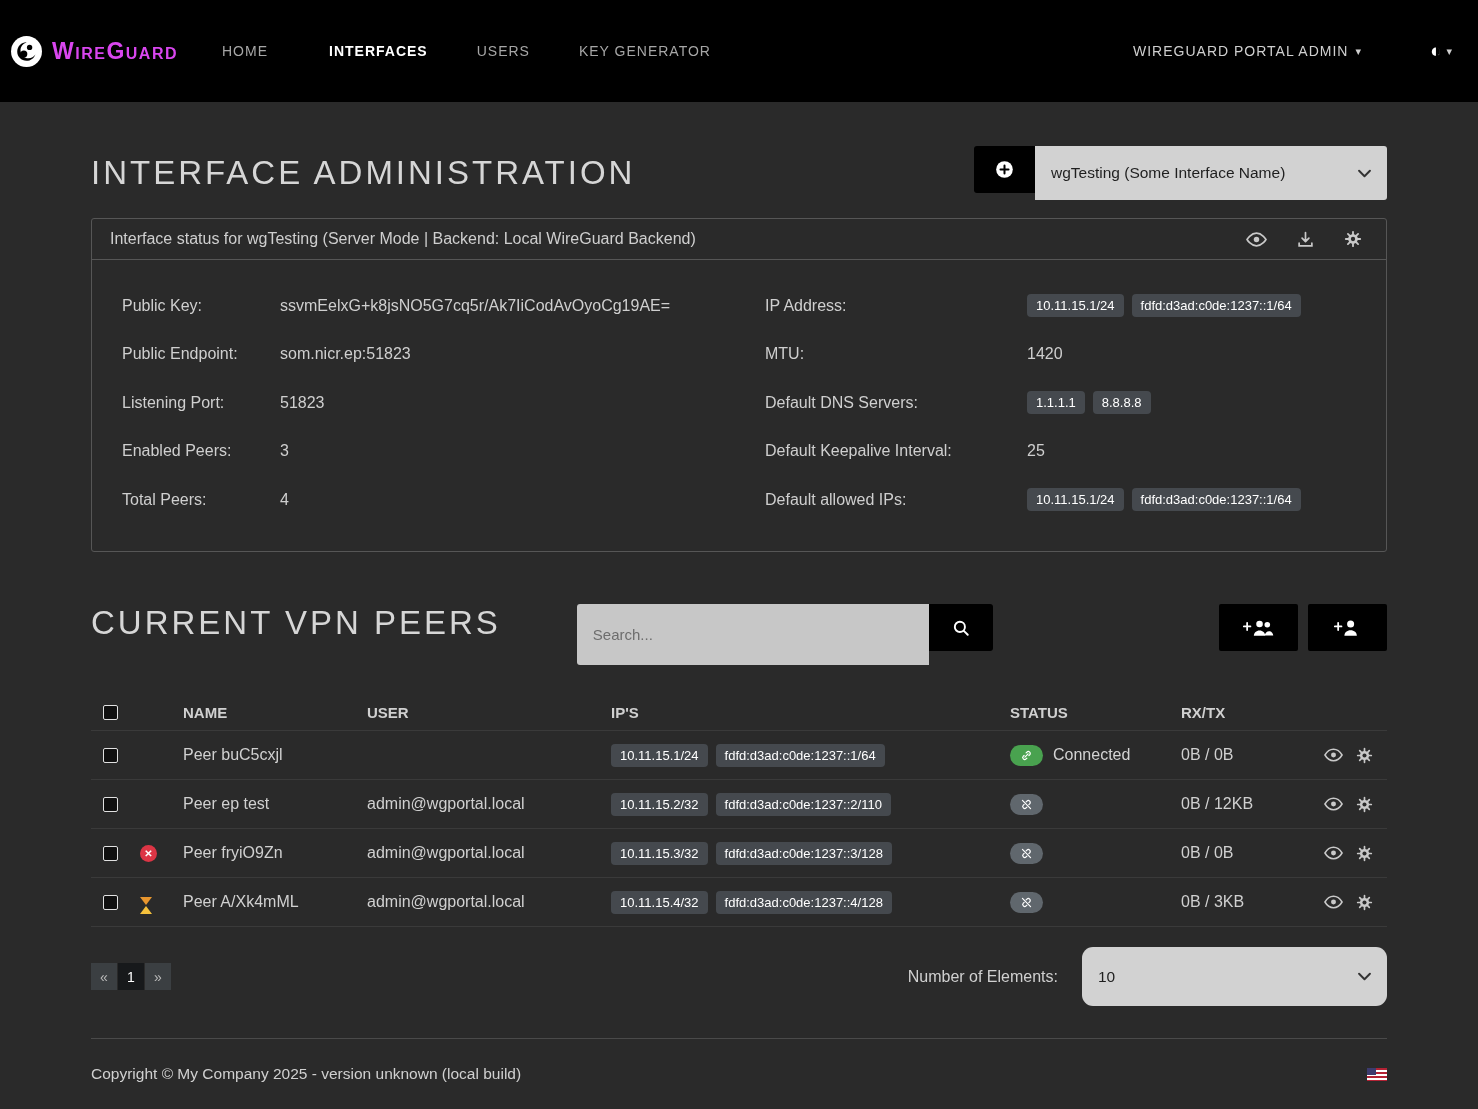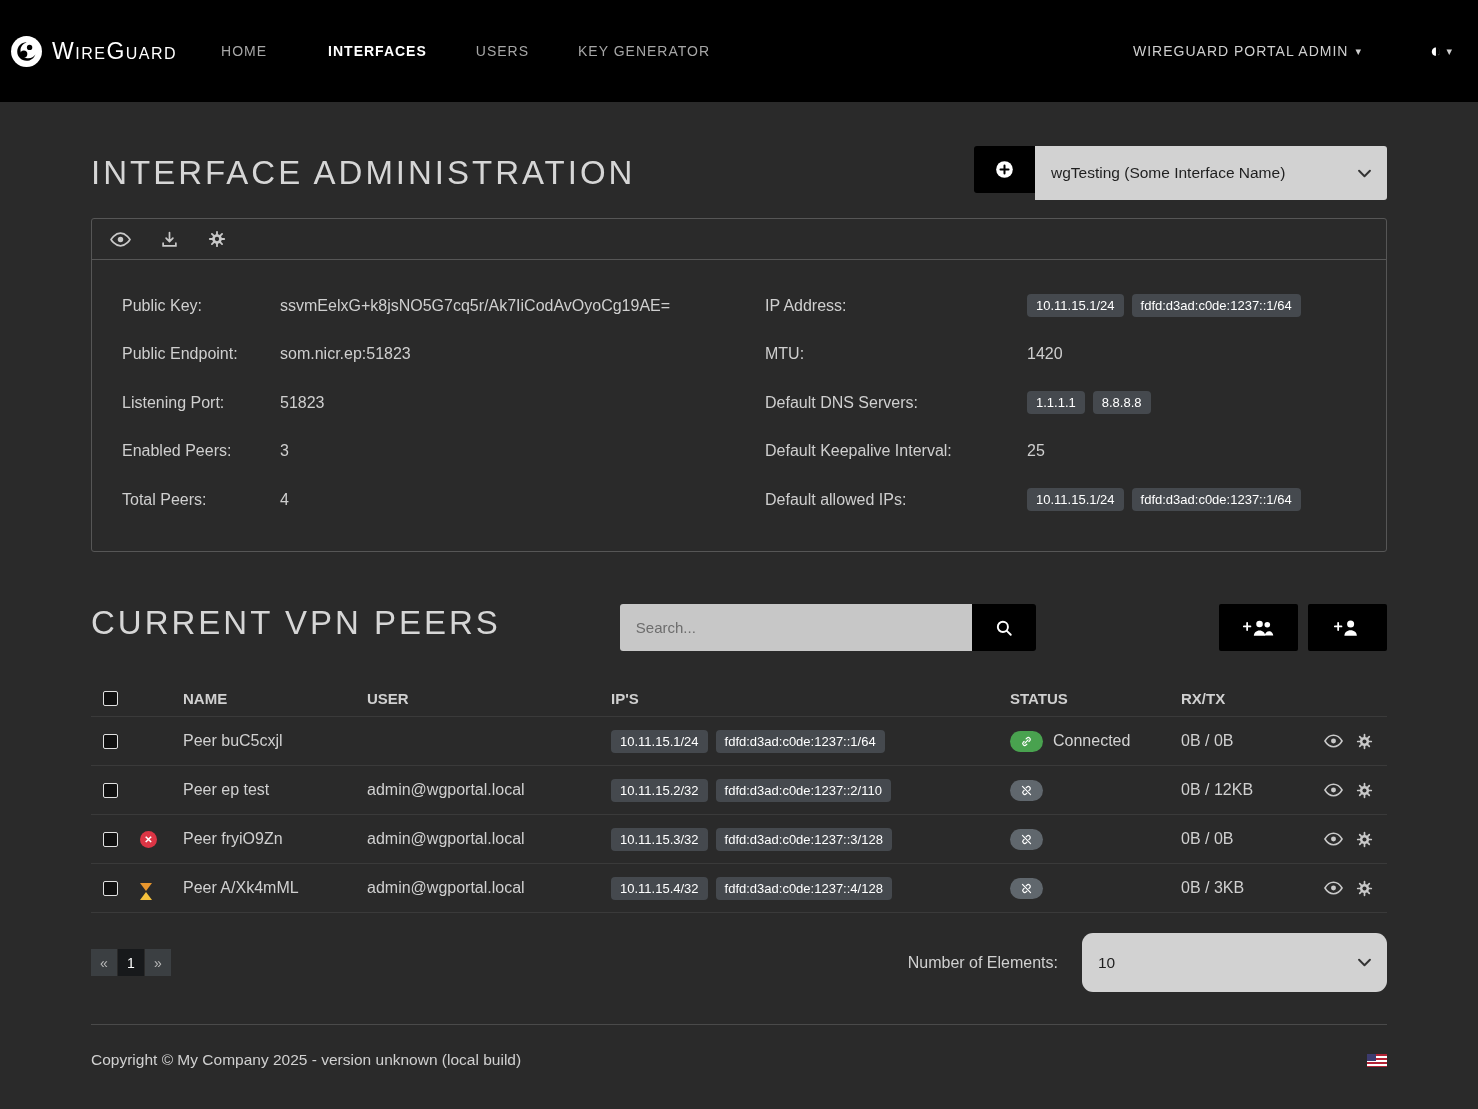--- a/index.html
+++ b/index.html
@@ -14,21 +14,21 @@
   svg { display:block; }
   .container { width:1296px; margin:0 auto; }
 
   
   .navbar {
     height:102px; background:#000; display:flex; align-items:center;
     padding:0 26px 0 10px;
   }
   .brand { display:flex; align-items:center; gap:9px; cursor:pointer; }
   .brand-text {
-    color:#ffffff; font-weight:400; font-size:23px; letter-spacing:1.5px;
+    color:#d946ef; font-weight:700; font-size:23px; letter-spacing:1.5px;
     font-variant:small-caps;
   }
   .nav-links { display:flex; align-items:center; gap:49px; margin-left:44px; }
   .nav-link {
     color:#a6a6a6; font-size:14px; letter-spacing:1px; text-transform:uppercase;
     cursor:pointer;
   }
   .nav-link.active { color:#fff; font-weight:700;margin-left:12px; }
   .nav-right { margin-left:auto; display:flex; align-items:center; gap:68px; }
   .user-menu { color:#cfcfcf; font-size:14px; letter-spacing:1px; cursor:pointer; display:flex; align-items:center; gap:7px; }
@@ -69,21 +69,21 @@
   }
   .detail-label { color:#cfcfcf; }
   .detail-value { color:#cfcfcf; word-break:break-all; padding-right:20px; }
   .badge {
     display:inline-block; background:#45494e; color:#fff; font-size:13px;
     padding:4px 9px; border-radius:4px; margin-right:8px; white-space:nowrap;
   }
 
   
   .peers-header { display:flex; align-items:flex-start; margin-top:52px; }
-  .search-group { display:flex; margin-left:119px; height:47px; }
+  .search-group { display:flex; margin-left:76px; height:61px; }
   .search-input {
     width:352px; border:none; outline:none; background:#c7c7c7; color:#333;
     font-size:15px; padding:0 16px; font-family:"Liberation Sans",sans-serif;
     border-radius:3px 0 0 3px;
   }
   .search-input::placeholder { color:#6d6d6d; }
   .search-btn { width:64px; height:47px; border-radius:0 3px 3px 0; }
   .add-btns { margin-left:auto; display:flex; gap:10px; }
   .add-btn { width:79px; height:47px; }
 
@@ -265,20 +265,21 @@
           <svg width="13" height="9">
               <use href="#icon-chevron-down"></use>
             </svg>
         </span>
       </div>
     </div>
   </div>
 
   <div class="card">
     <div class="card-header">
+      <span>Interface status for wgTesting (Server Mode | Backend: Local WireGuard Backend)</span>
       <div class="card-header-icons">
         <button class="icon-btn">
           <span><svg width="21" height="15">
                 <use href="#icon-eye"></use>
               </svg></span>
         </button>
         <button class="icon-btn">
           <span><svg width="17" height="17">
                 <use href="#icon-download"></use>
               </svg></span>

